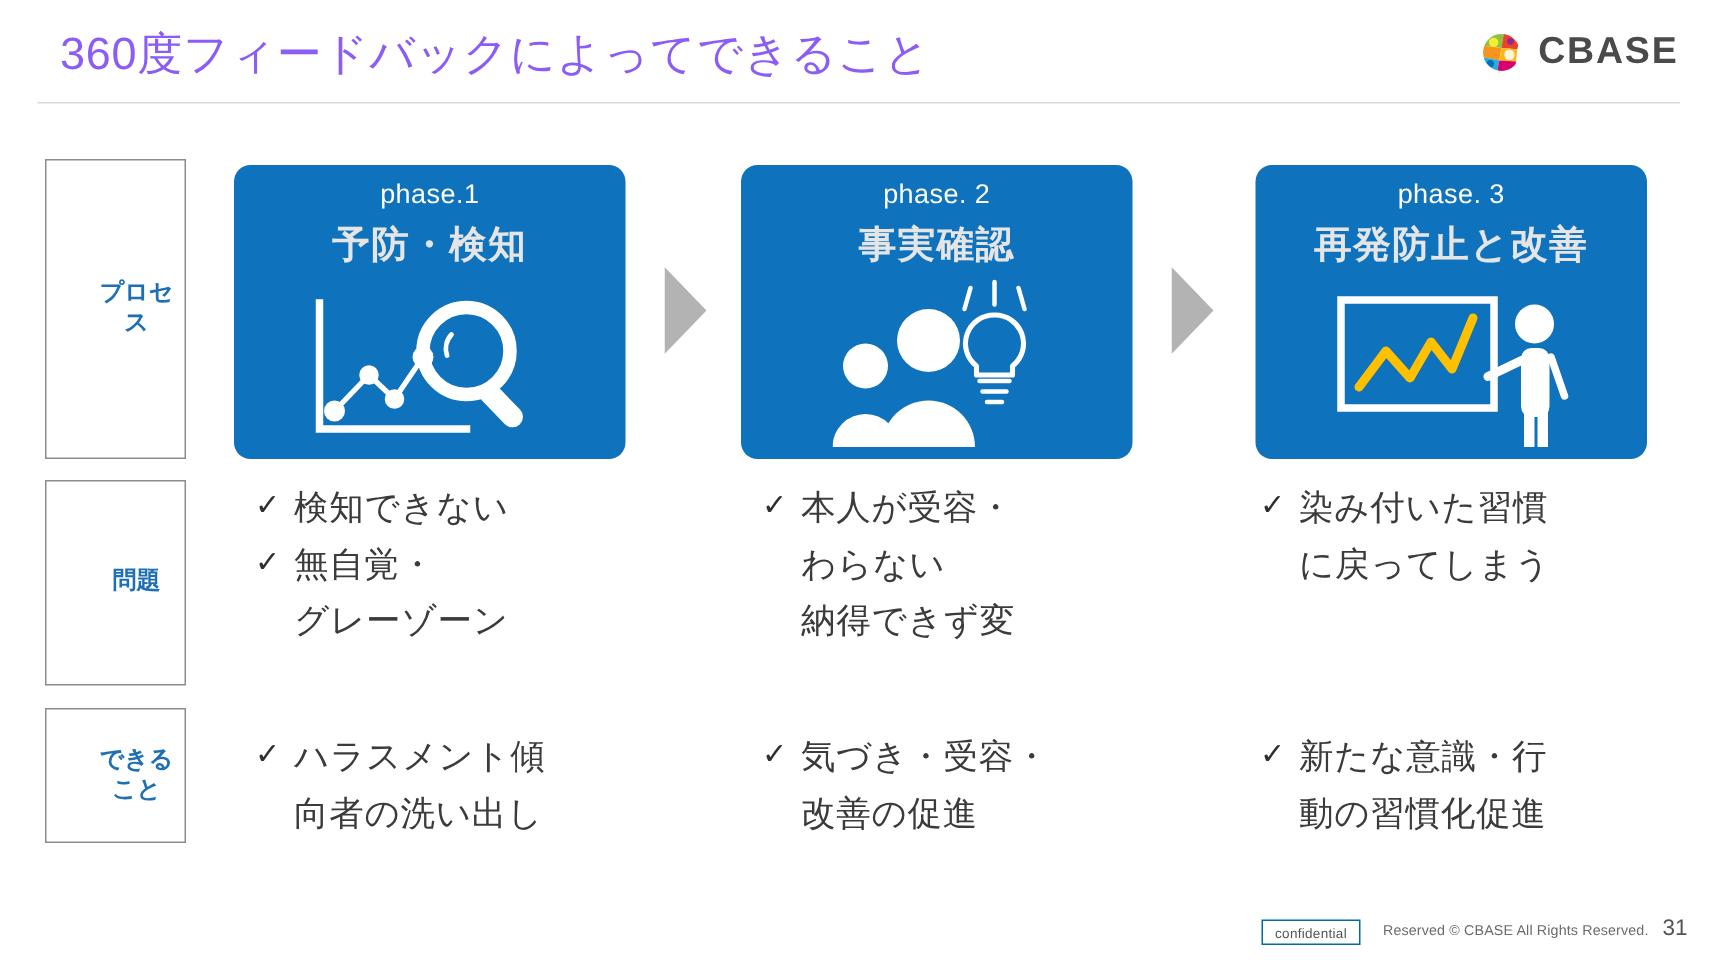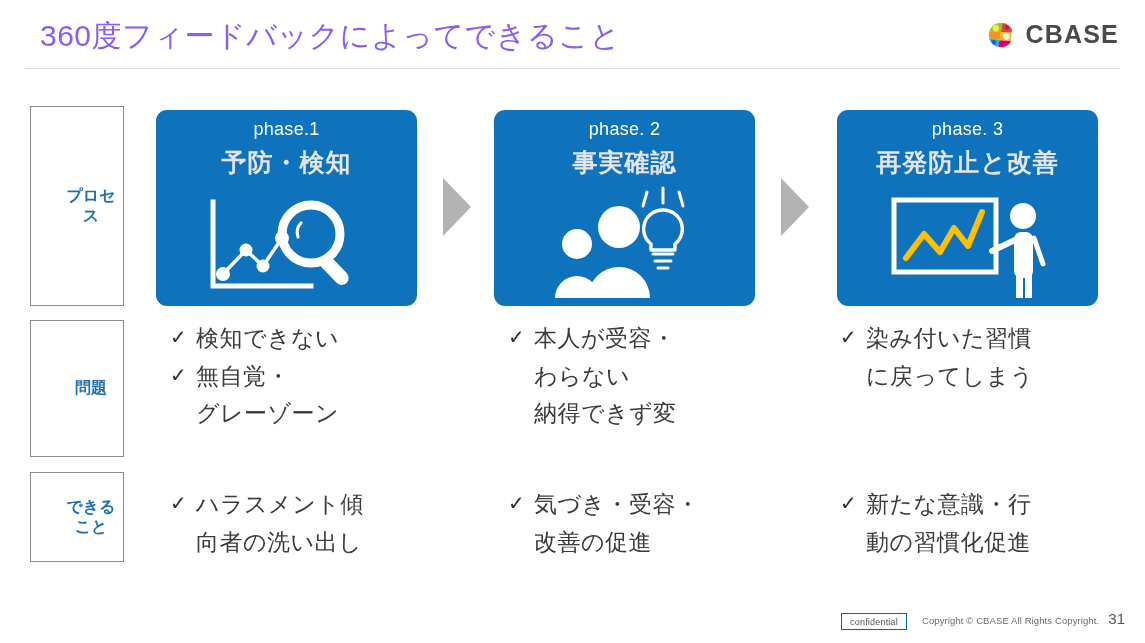--- a/index.html
+++ b/index.html
@@ -370,16 +370,16 @@
     </div>
     <div class="bullet-line">
       <span class="tick blank"></span>
       <span class="bullet-text">動の習慣化促進</span>
     </div>
   </div>
 
   <div class="confidential-badge">
     <span>confidential</span>
   </div>
-  <div class="copyright">Copyright © CBASE All Rights Copyright.</div>
+  <div class="copyright">Reserved © CBASE All Rights Reserved.</div>
   <div class="page-number">31</div>
 
 </div>
 
 </body></html>

